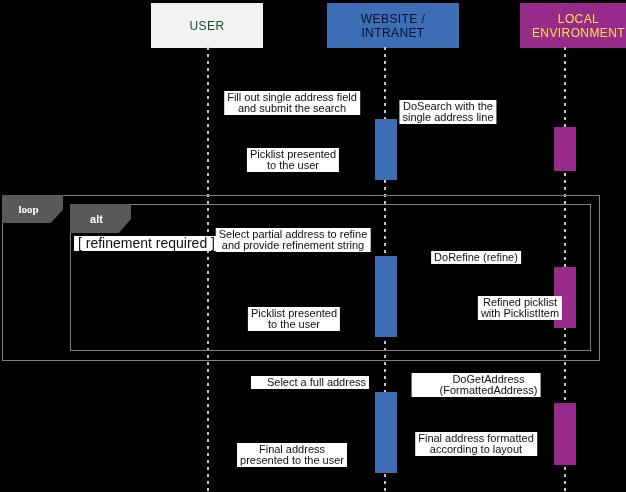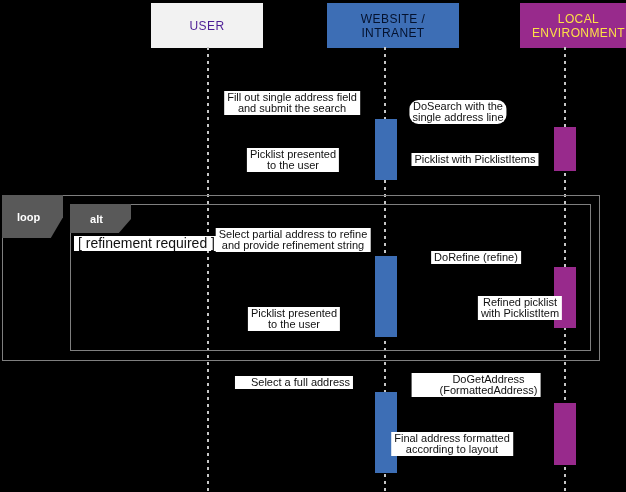--- a/index.html
+++ b/index.html
@@ -19,21 +19,21 @@
     display: flex;
     align-items: center;
     justify-content: center;
     text-align: center;
     font-size: 12px;
     line-height: 14px;
     letter-spacing: 0.4px;
     color: #0b0b14;
     white-space: pre-line;
   }
-  #p-user  { left: 151px; width: 112px; background: #f2f2f2; color: #4c1d95; }
+  #p-user  { left: 151px; width: 112px; background: #f2f2f2; color: #14532d; }
   #p-web   { left: 327px; width: 132px; background: #3d6eb5; color: #04122e; }
   #p-local { left: 520px; width: 117px; background: #982a8c; color: #fde047; }
 
   
   .lifeline {
     position: absolute;
     top: 47px;
     bottom: 0;
     width: 2px;
     background: repeating-linear-gradient(to bottom, #c6c6c6 0 3px, transparent 3px 7px);
@@ -63,21 +63,21 @@
     color: #ffffff;
     font-size: 11px;
     font-weight: bold;
     display: flex;
     align-items: center;
     justify-content: center;
     padding-right: 8px;
     box-sizing: border-box;
     clip-path: polygon(0 0, 100% 0, 100% 52%, 80% 100%, 0 100%);
   }
-  #tab-loop { left: 2px;  top: 195px; width: 61px; height: 43px; }
+  #tab-loop { left: 2px;  top: 195px; width: 61px; height: 28px; font-family: Liberation Serif, serif; }
   #tab-alt  { left: 70px; top: 204px; width: 61px; height: 29px; }
   #guard-alt {
     position: absolute;
     left: 74px; top: 236px;
     background: #ffffff;
     color: #111111;
     font-size: 14px;
     line-height: 13px;
     padding: 1px 4px;
     white-space: pre-line;
@@ -89,31 +89,31 @@
     transform: translateX(-50%);
     background: #ffffff;
     color: #111111;
     font-size: 11px;
     line-height: 11px;
     text-align: center;
     padding: 1px 3px;
     white-space: pre-line;
   }
   #m-fillout   { left: 292px; top: 91px;  }
-  #m-dosearch  { left: 458px; top: 100px; border-radius: 9px; }
+  #m-dosearch  { left: 448px; top: 100px; }
   #m-pick1     { left: 293px; top: 148px; }
   #m-pickitems { left: 475px; top: 153px; }
   #m-selpart   { left: 293px; top: 228px; }
   #m-dorefine  { left: 476px; top: 251px; }
   #m-pick2     { left: 294px; top: 307px; }
   #m-refined   { left: 476px; top: 296px; margin-left: 44px; }
-  #m-selfull   { left: 294px; top: 376px; padding-left: 16px; }
+  #m-selfull   { left: 310px; top: 376px; padding-left: 16px; }
   #m-dogetaddr { left: 476px; top: 373px; padding-left: 28px; }
   #m-finalpres { left: 292px; top: 443px; }
-  #m-finalfmt  { left: 452px; top: 432px; }
+  #m-finalfmt  { left: 476px; top: 432px; }
 </style>
 </head>
 <body>
 
 <div id="canvas">
 
   <div class="participant" id="p-user">USER</div>
   <div class="participant" id="p-web">WEBSITE /
 INTRANET</div>
   <div class="participant" id="p-local">LOCAL
@@ -135,27 +135,28 @@
   <div class="activation local" id="act-l1"></div>
   <div class="activation local" id="act-l2"></div>
   <div class="activation local" id="act-l3"></div>
 
   <div class="msg" id="m-fillout">Fill out single address field
 and submit the search</div>
   <div class="msg" id="m-dosearch">DoSearch with the
 single address line</div>
   <div class="msg" id="m-pick1">Picklist presented
 to the user</div>
-  <div class="msg" id="m-pickitems">Picklist with PicklistItems</div>
   <div class="msg" id="m-selpart">Select partial address to refine
 and provide refinement string</div>
   <div class="msg" id="m-dorefine">DoRefine (refine)</div>
   <div class="msg" id="m-pick2">Picklist presented
 to the user</div>
   <div class="msg" id="m-refined">Refined picklist
 with PicklistItem</div>
   <div class="msg" id="m-selfull">Select a full address</div>
   <div class="msg" id="m-dogetaddr">DoGetAddress
 (FormattedAddress)</div>
+  <div class="msg" id="m-finalpres">Final address
+presented to the user</div>
   <div class="msg" id="m-finalfmt">Final address formatted
 according to layout</div>
 
 </div>
 
 </body></html>

